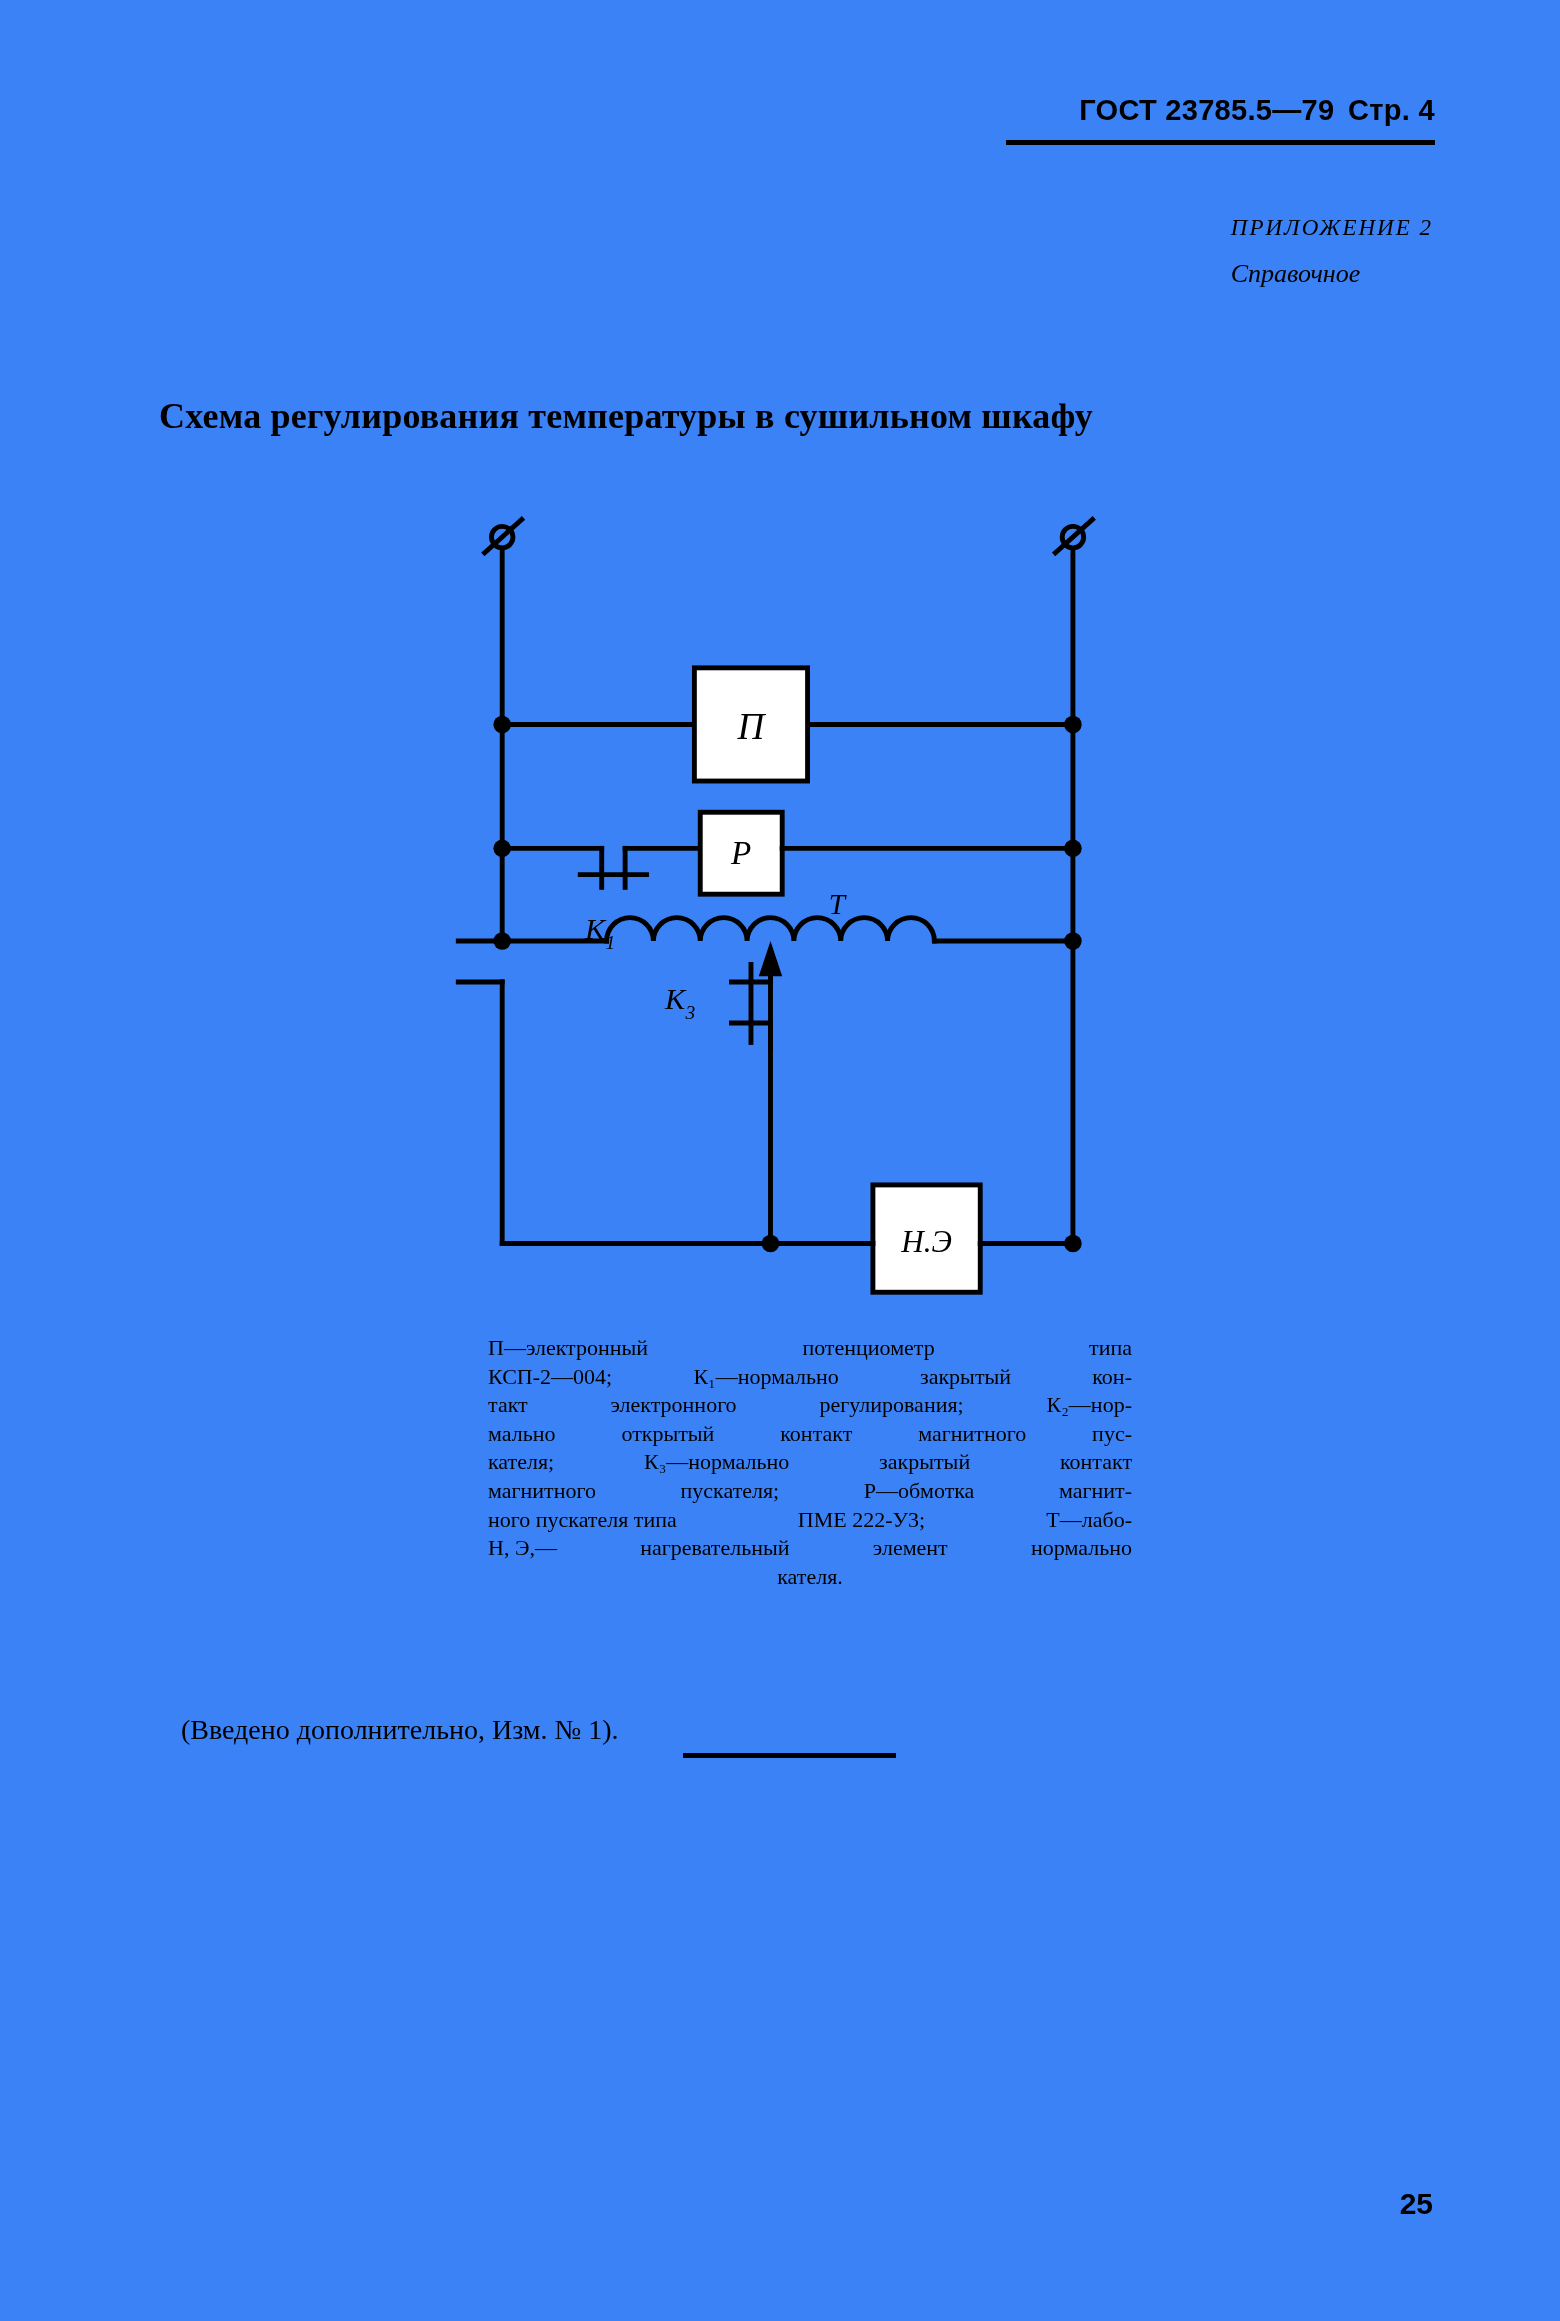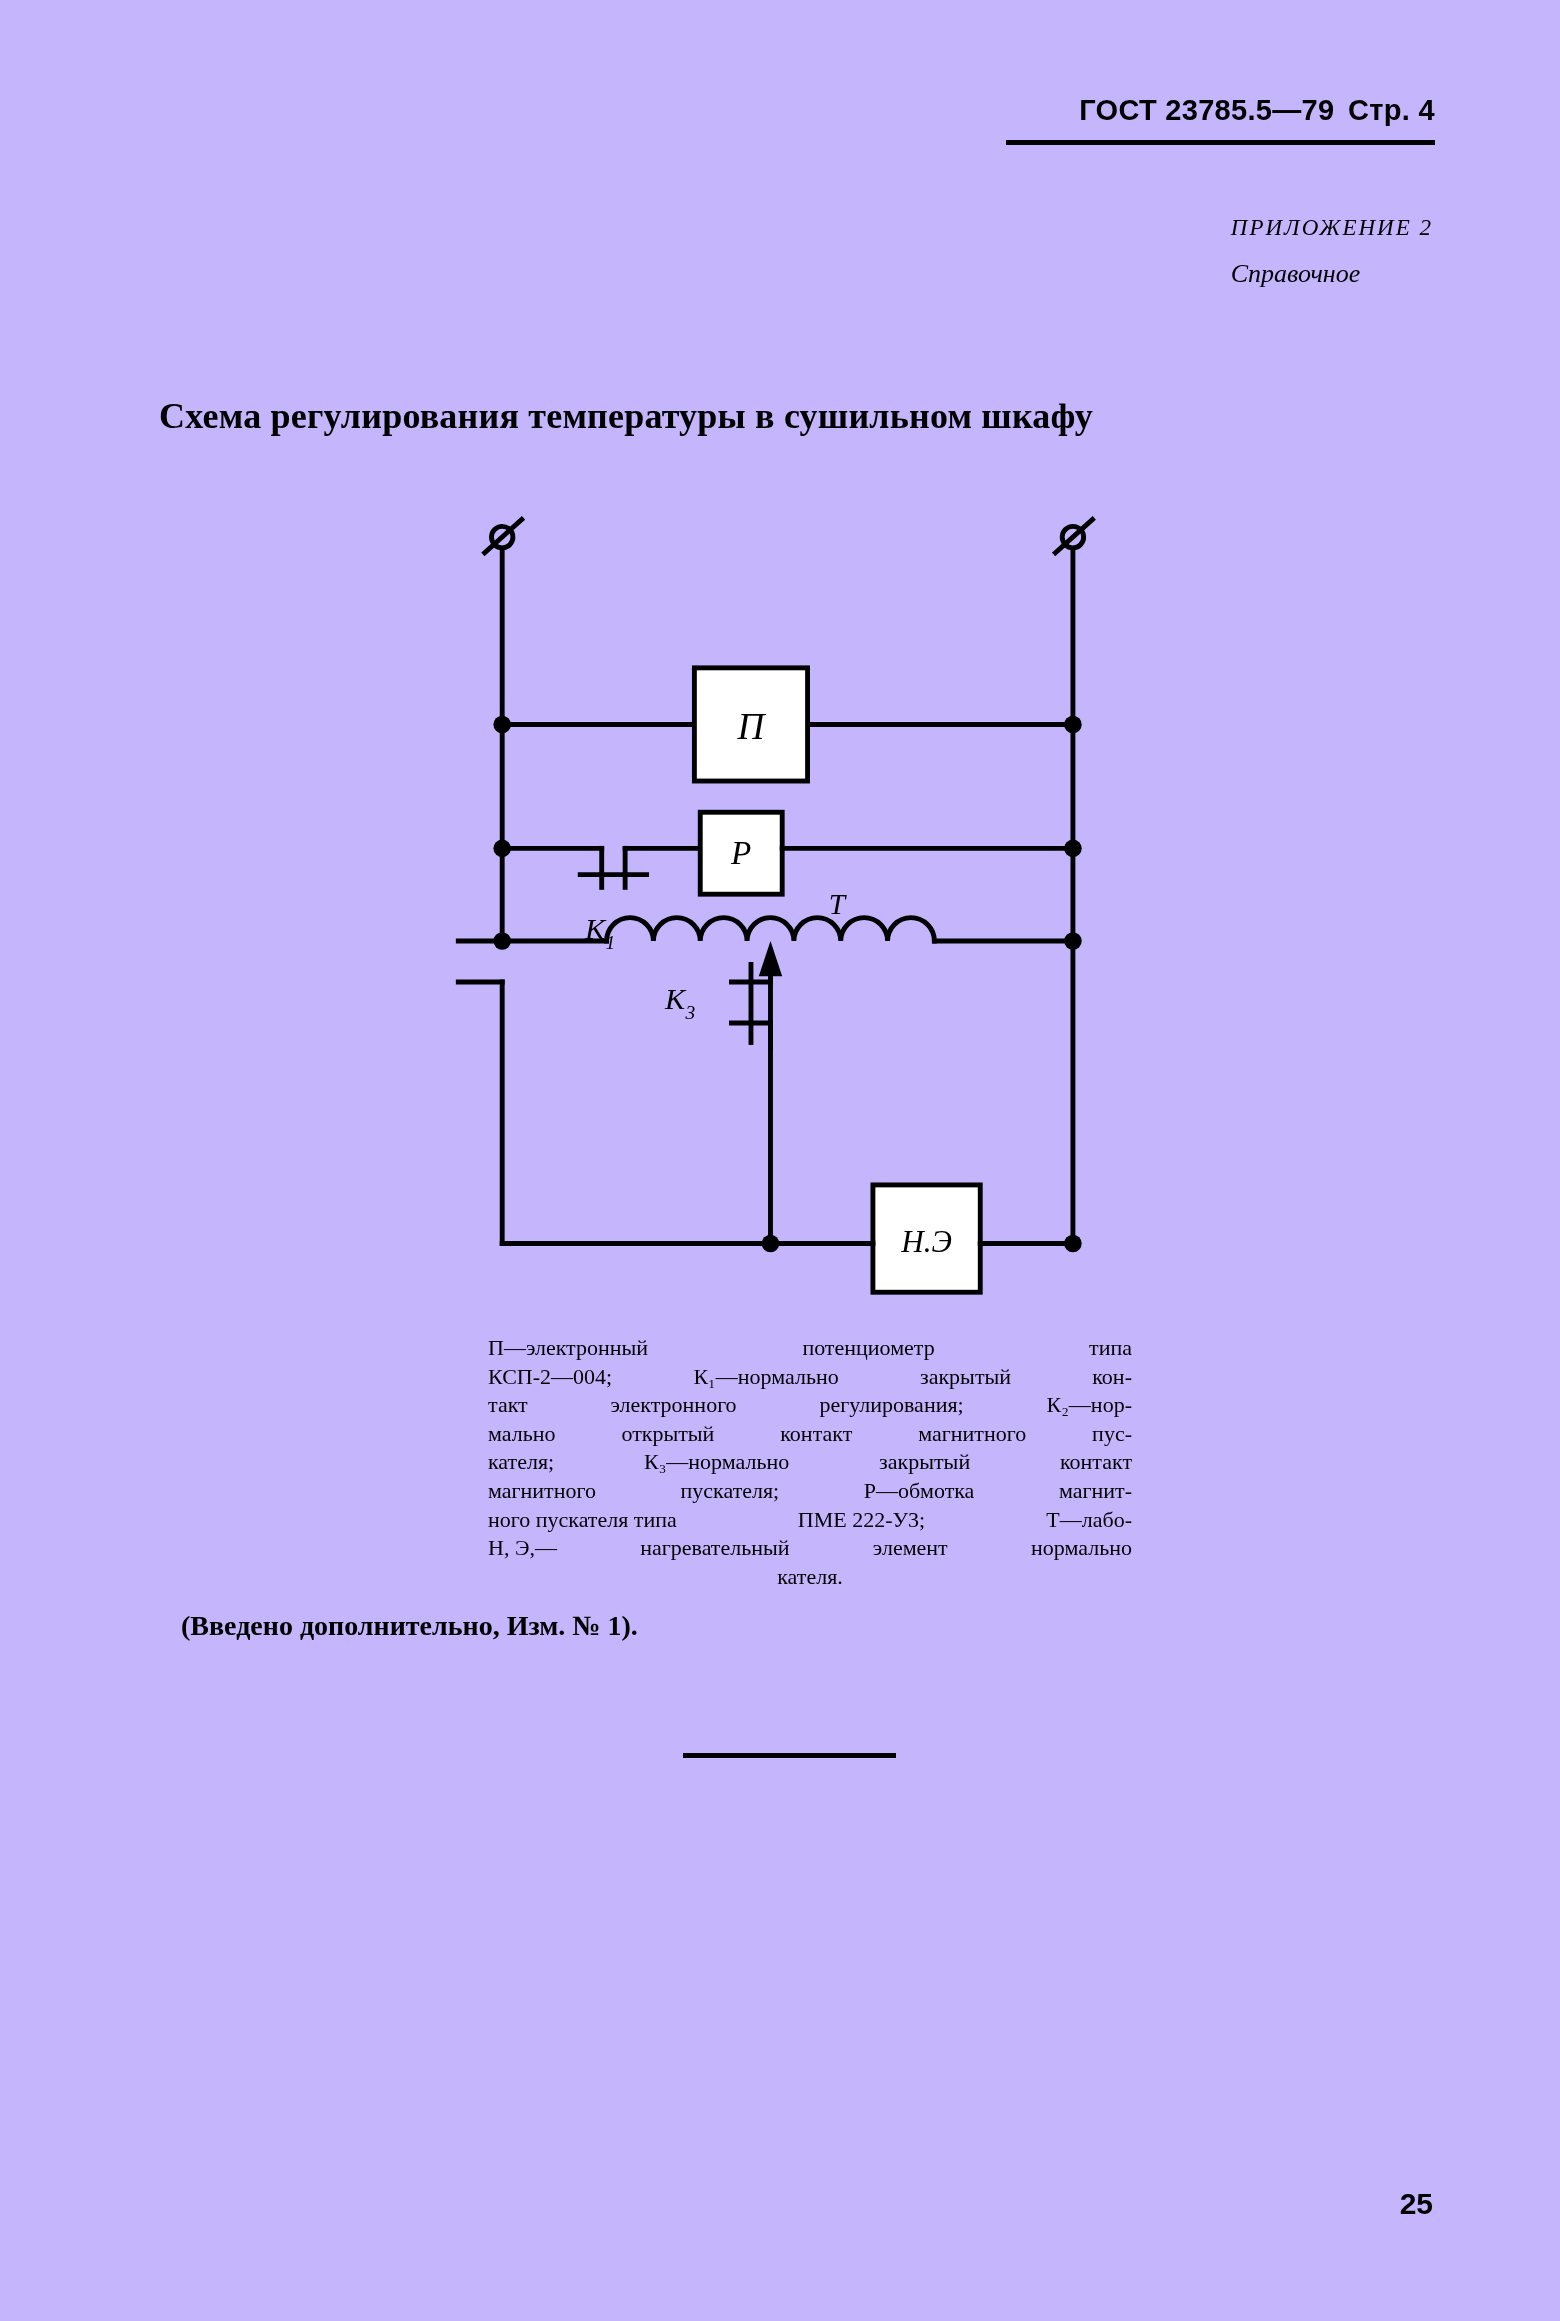--- a/index.html
+++ b/index.html
@@ -10,21 +10,21 @@
   }
   body {
     font-family: "Liberation Serif", "DejaVu Serif", serif;
     color: #000000;
   }
   .page {
     position: relative;
     width: 1560px;
     height: 2321px;
     margin: 0 auto;
-    background: #c4b5fd;
+    background: #3b82f6;
     overflow: hidden;
   }
 
   
   .header {
     position: absolute;
     top: 94px;
     right: 125px;
     display: flex;
     align-items: baseline;
@@ -105,23 +105,23 @@
     justify-content: space-between;
   }
   .legend .ln.center {
     text-align: center;
     display: block;
   }
 
   
   .amend {
     position: absolute;
-    top: 1610px;
+    top: 1714px;
     left: 181px;
-    font-weight: bold;
+    font-weight: normal;
     font-size: 28px;
     white-space: nowrap;
   }
 
   
   .sep-rule {
     position: absolute;
     top: 1753px;
     left: 683px;
     width: 213px;

